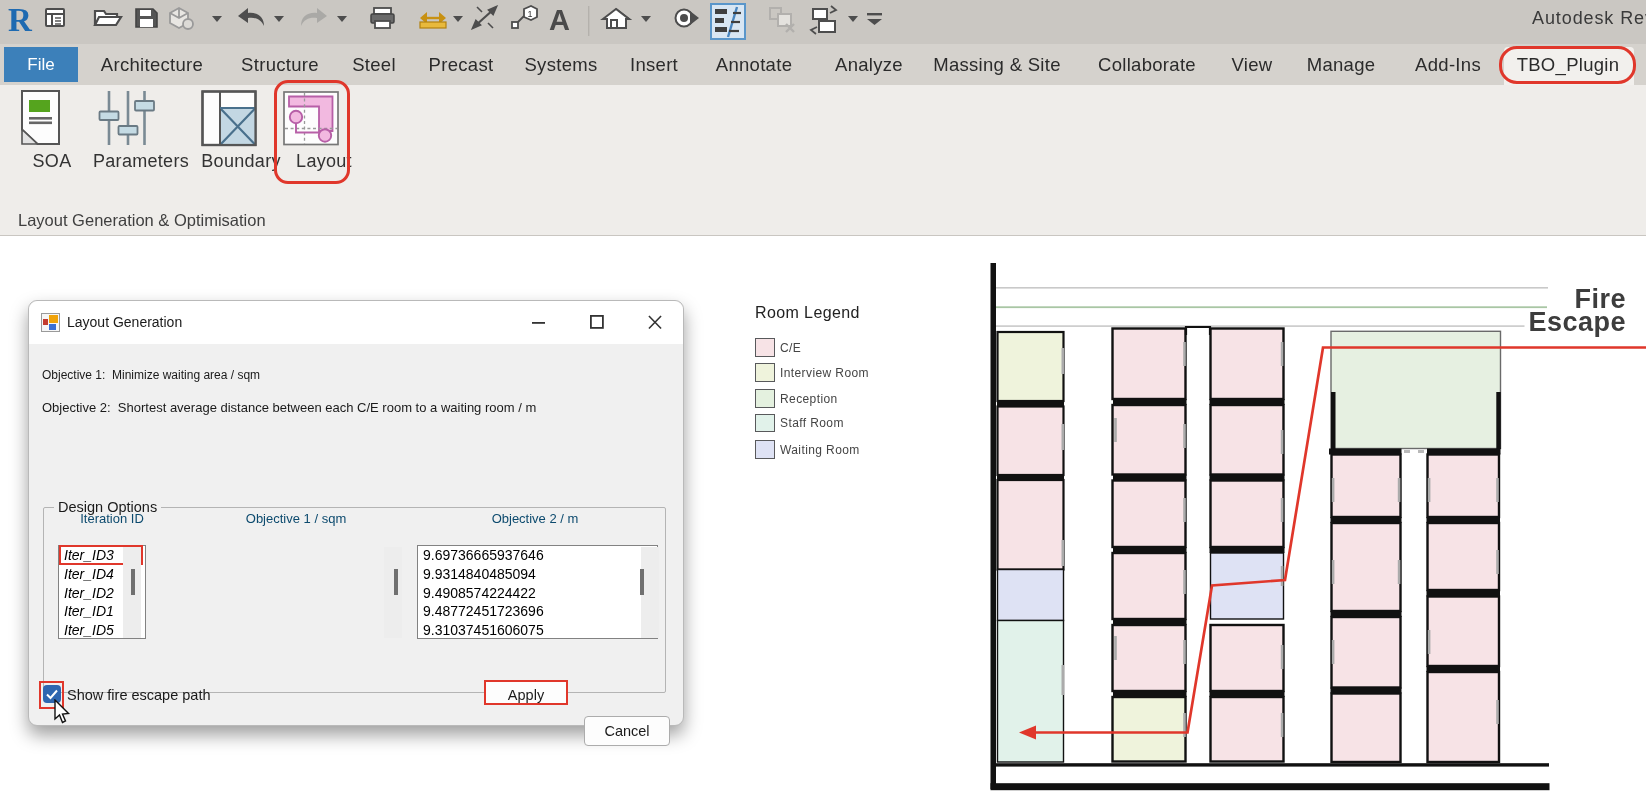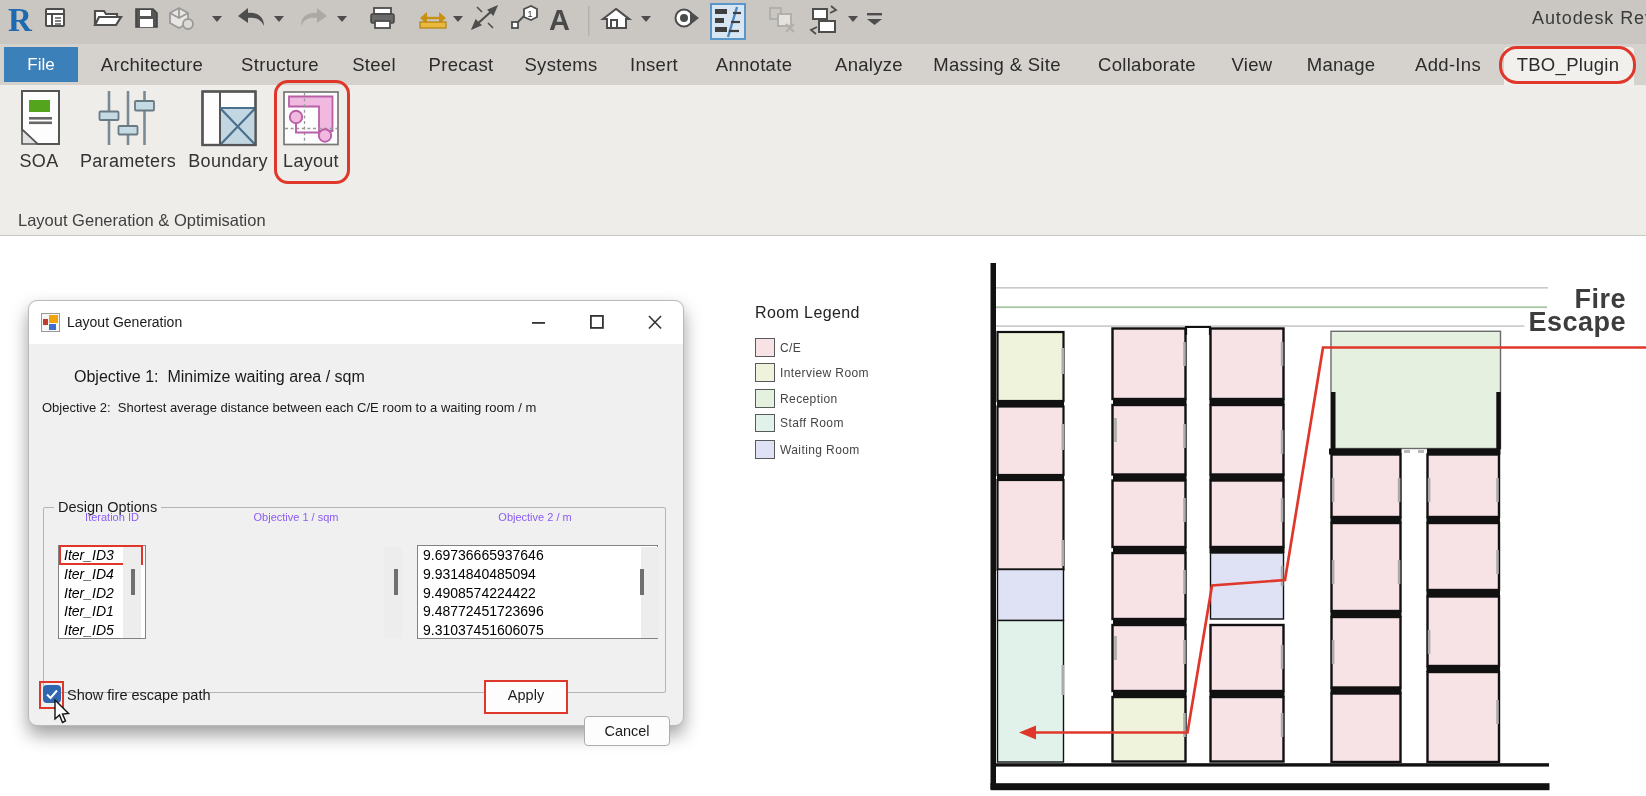--- a/index.html
+++ b/index.html
@@ -20,51 +20,51 @@
     color:#fff; font-size:17px; text-align:center; line-height:35px; }
   #tbotab-bg { position:absolute; left:1504px; top:3px; width:130px; height:38px;
     background:#f2f0ed; border-radius:4px 4px 0 0; }
   #tbotab-ring { position:absolute; left:1499px; top:2px; width:137px; height:38px;
     border:3.5px solid #e0372b; border-radius:18px; }
 
   
   #ribbon { left:0; top:85px; width:1646px; height:151px; background:#efedea;
     border-bottom:1px solid #c9c6c1; }
   .rlabel { position:absolute; top:66px; font-size:18px; color:#333; letter-spacing:0.3px;
-    transform:translateX(-50%); white-space:nowrap; }
+    transform:translateX(-50%); white-space:nowrap;margin-left:13px; }
   #paneltitle { position:absolute; left:18px; top:126px; font-size:16.5px; color:#3f3f3f; }
   #layout-ring { position:absolute; left:274px; top:-5px; width:76px; height:104px;
     border:3.5px solid #e0372b; border-radius:14px; }
 
   
   #dlg { left:28px; top:300px; width:656px; height:426px; background:#f0f0f0;
     border:1px solid #b9b9b9; border-radius:9px; box-shadow:0 9px 18px rgba(0,0,0,0.38); }
   #dlg-title { position:absolute; left:0; top:0; width:100%; height:43px; background:#fff;
     border-radius:9px 9px 0 0; }
   #dlg-title .txt { position:absolute; left:38px; top:13px; font-size:14px; color:#1a1a1a; }
   .winbtn { position:absolute; top:0; width:14px; height:43px; color:#333; }
-  #obj1 { position:absolute; left:13px; top:67px; font-size:16px; color:#1a1a1a;margin-left:32px; }
+  #obj1 { position:absolute; left:13px; top:67px; font-size:12px; color:#1a1a1a; }
   #obj2 { position:absolute; left:13px; top:99px; font-size:13px; color:#1a1a1a; }
   #groupbox { position:absolute; left:14px; top:168px; width:623px; height:186px;
     border:1px solid #b4b4b4; border-radius:2px;margin-top:38px; }
   #groupbox .gbl { position:absolute; left:10px; top:-9px; background:#f0f0f0;
     padding:0 4px; font-size:14.5px; color:#1a1a1a; }
-  .colhdr { position:absolute; top:210px; font-size:11px; color:#8b5cf6;
+  .colhdr { position:absolute; top:210px; font-size:13px; color:#0c4a6e;
     transform:translateX(-50%); white-space:nowrap; }
   .listbox { position:absolute; top:244px; height:94px; background:#fff;
     border:1px solid #828282; font-size:14px; color:#000; line-height:18.8px;
     padding:0 0 0 5px; overflow:hidden; }
   .sbthumb { position:absolute; top:268px; width:3.5px; height:26px; background:#707070; }
   .sbtrack { position:absolute; top:245.5px; width:18px; height:91px; background:#ededed; }
   #cb { position:absolute; left:14px; top:384px; width:18px; height:18px;
     background:#2e66b0; border-radius:4px; }
   #cb-ring { position:absolute; left:10px; top:380px; width:25px; height:28px;
     border:2.5px solid #e0372b; }
   #cbtext { position:absolute; left:38px; top:386px; font-size:14.5px; color:#1a1a1a; }
-  #apply { position:absolute; left:455px; top:379px; width:84px; height:34px;
+  #apply { position:absolute; left:455px; top:379px; width:84px; height:25px;
     background:#fdfdfd; border:2.5px solid #e0372b; font-size:14.5px; color:#1a1a1a;
     text-align:center; line-height:26px; }
   #cancel { position:absolute; left:555px; top:379px; width:86px; height:30px;
     background:#fdfdfd; border:1px solid #acacac; border-radius:4px; font-size:14.5px;
     color:#1a1a1a; text-align:center; line-height:29px;margin-top:36px; }
 
   
   #legend-title { left:755px; top:304px; font-size:16px; color:#222; letter-spacing:0.4px; }
   .lbox { position:absolute; left:755px; width:20px; height:18.5px; border:1.6px solid #58595b; }
   .ltext { position:absolute; left:780px; font-size:12px; color:#454545; letter-spacing:0.4px; white-space:nowrap;text-align:right; }

